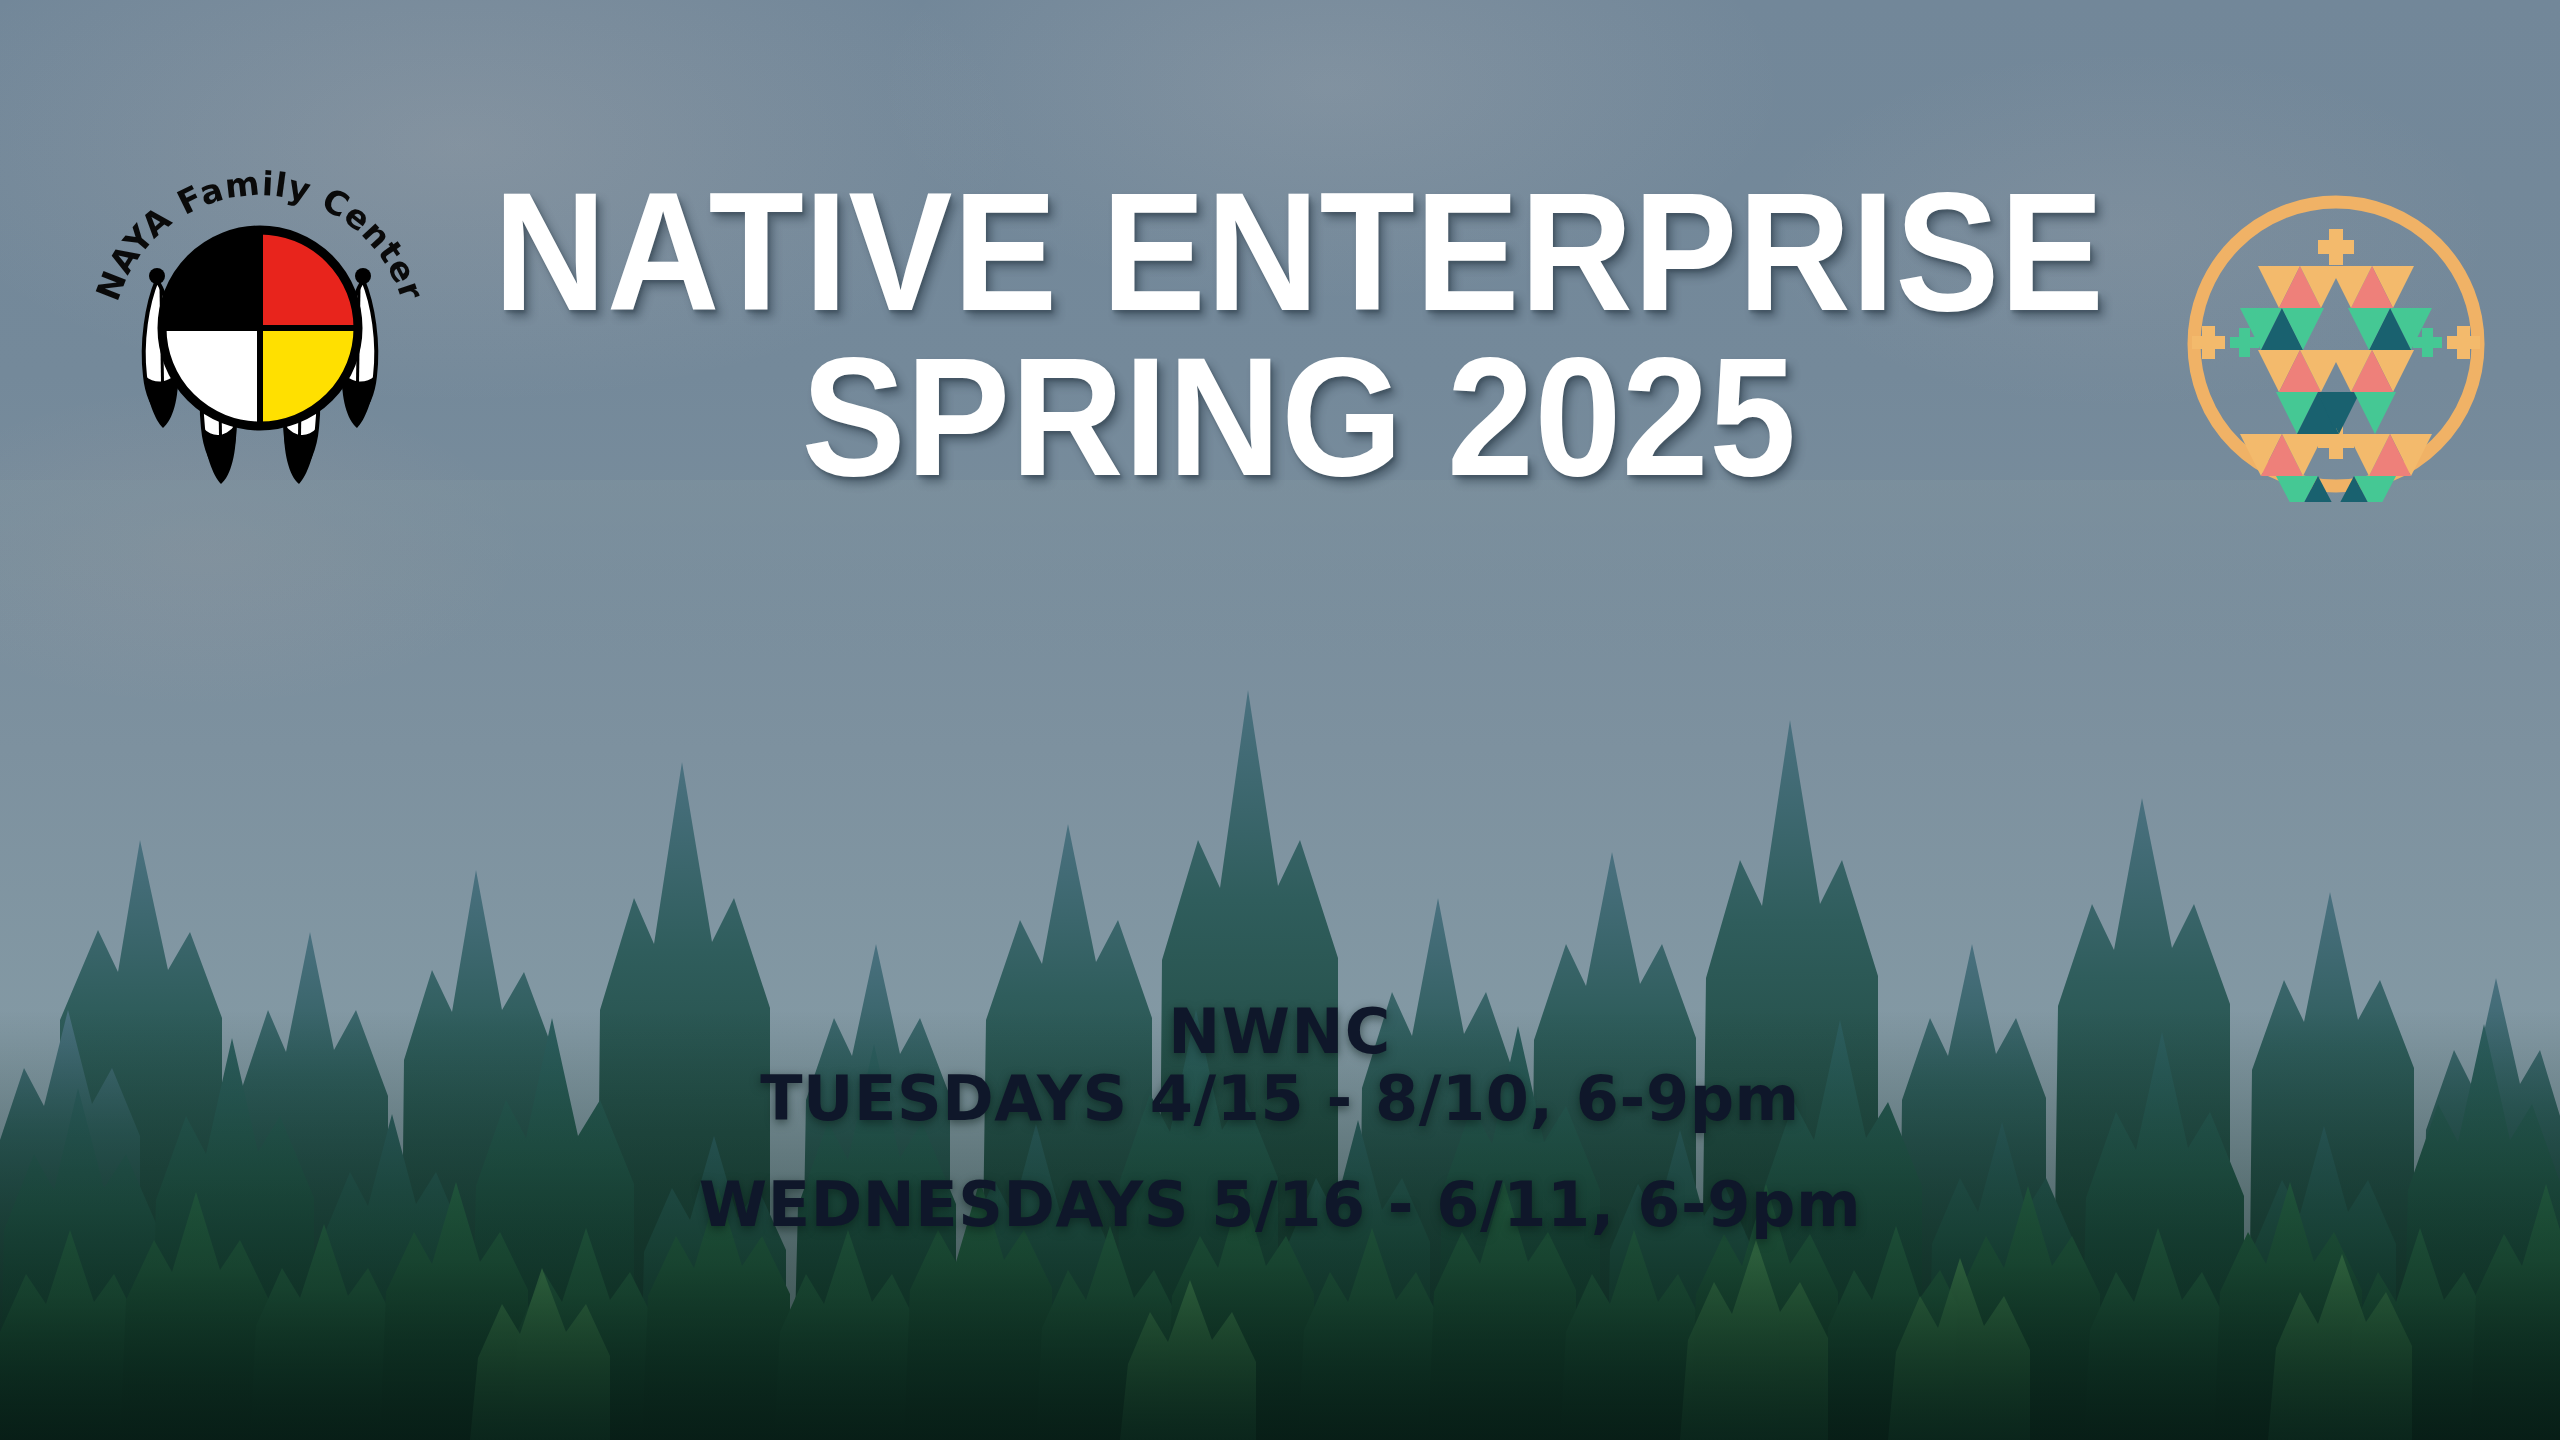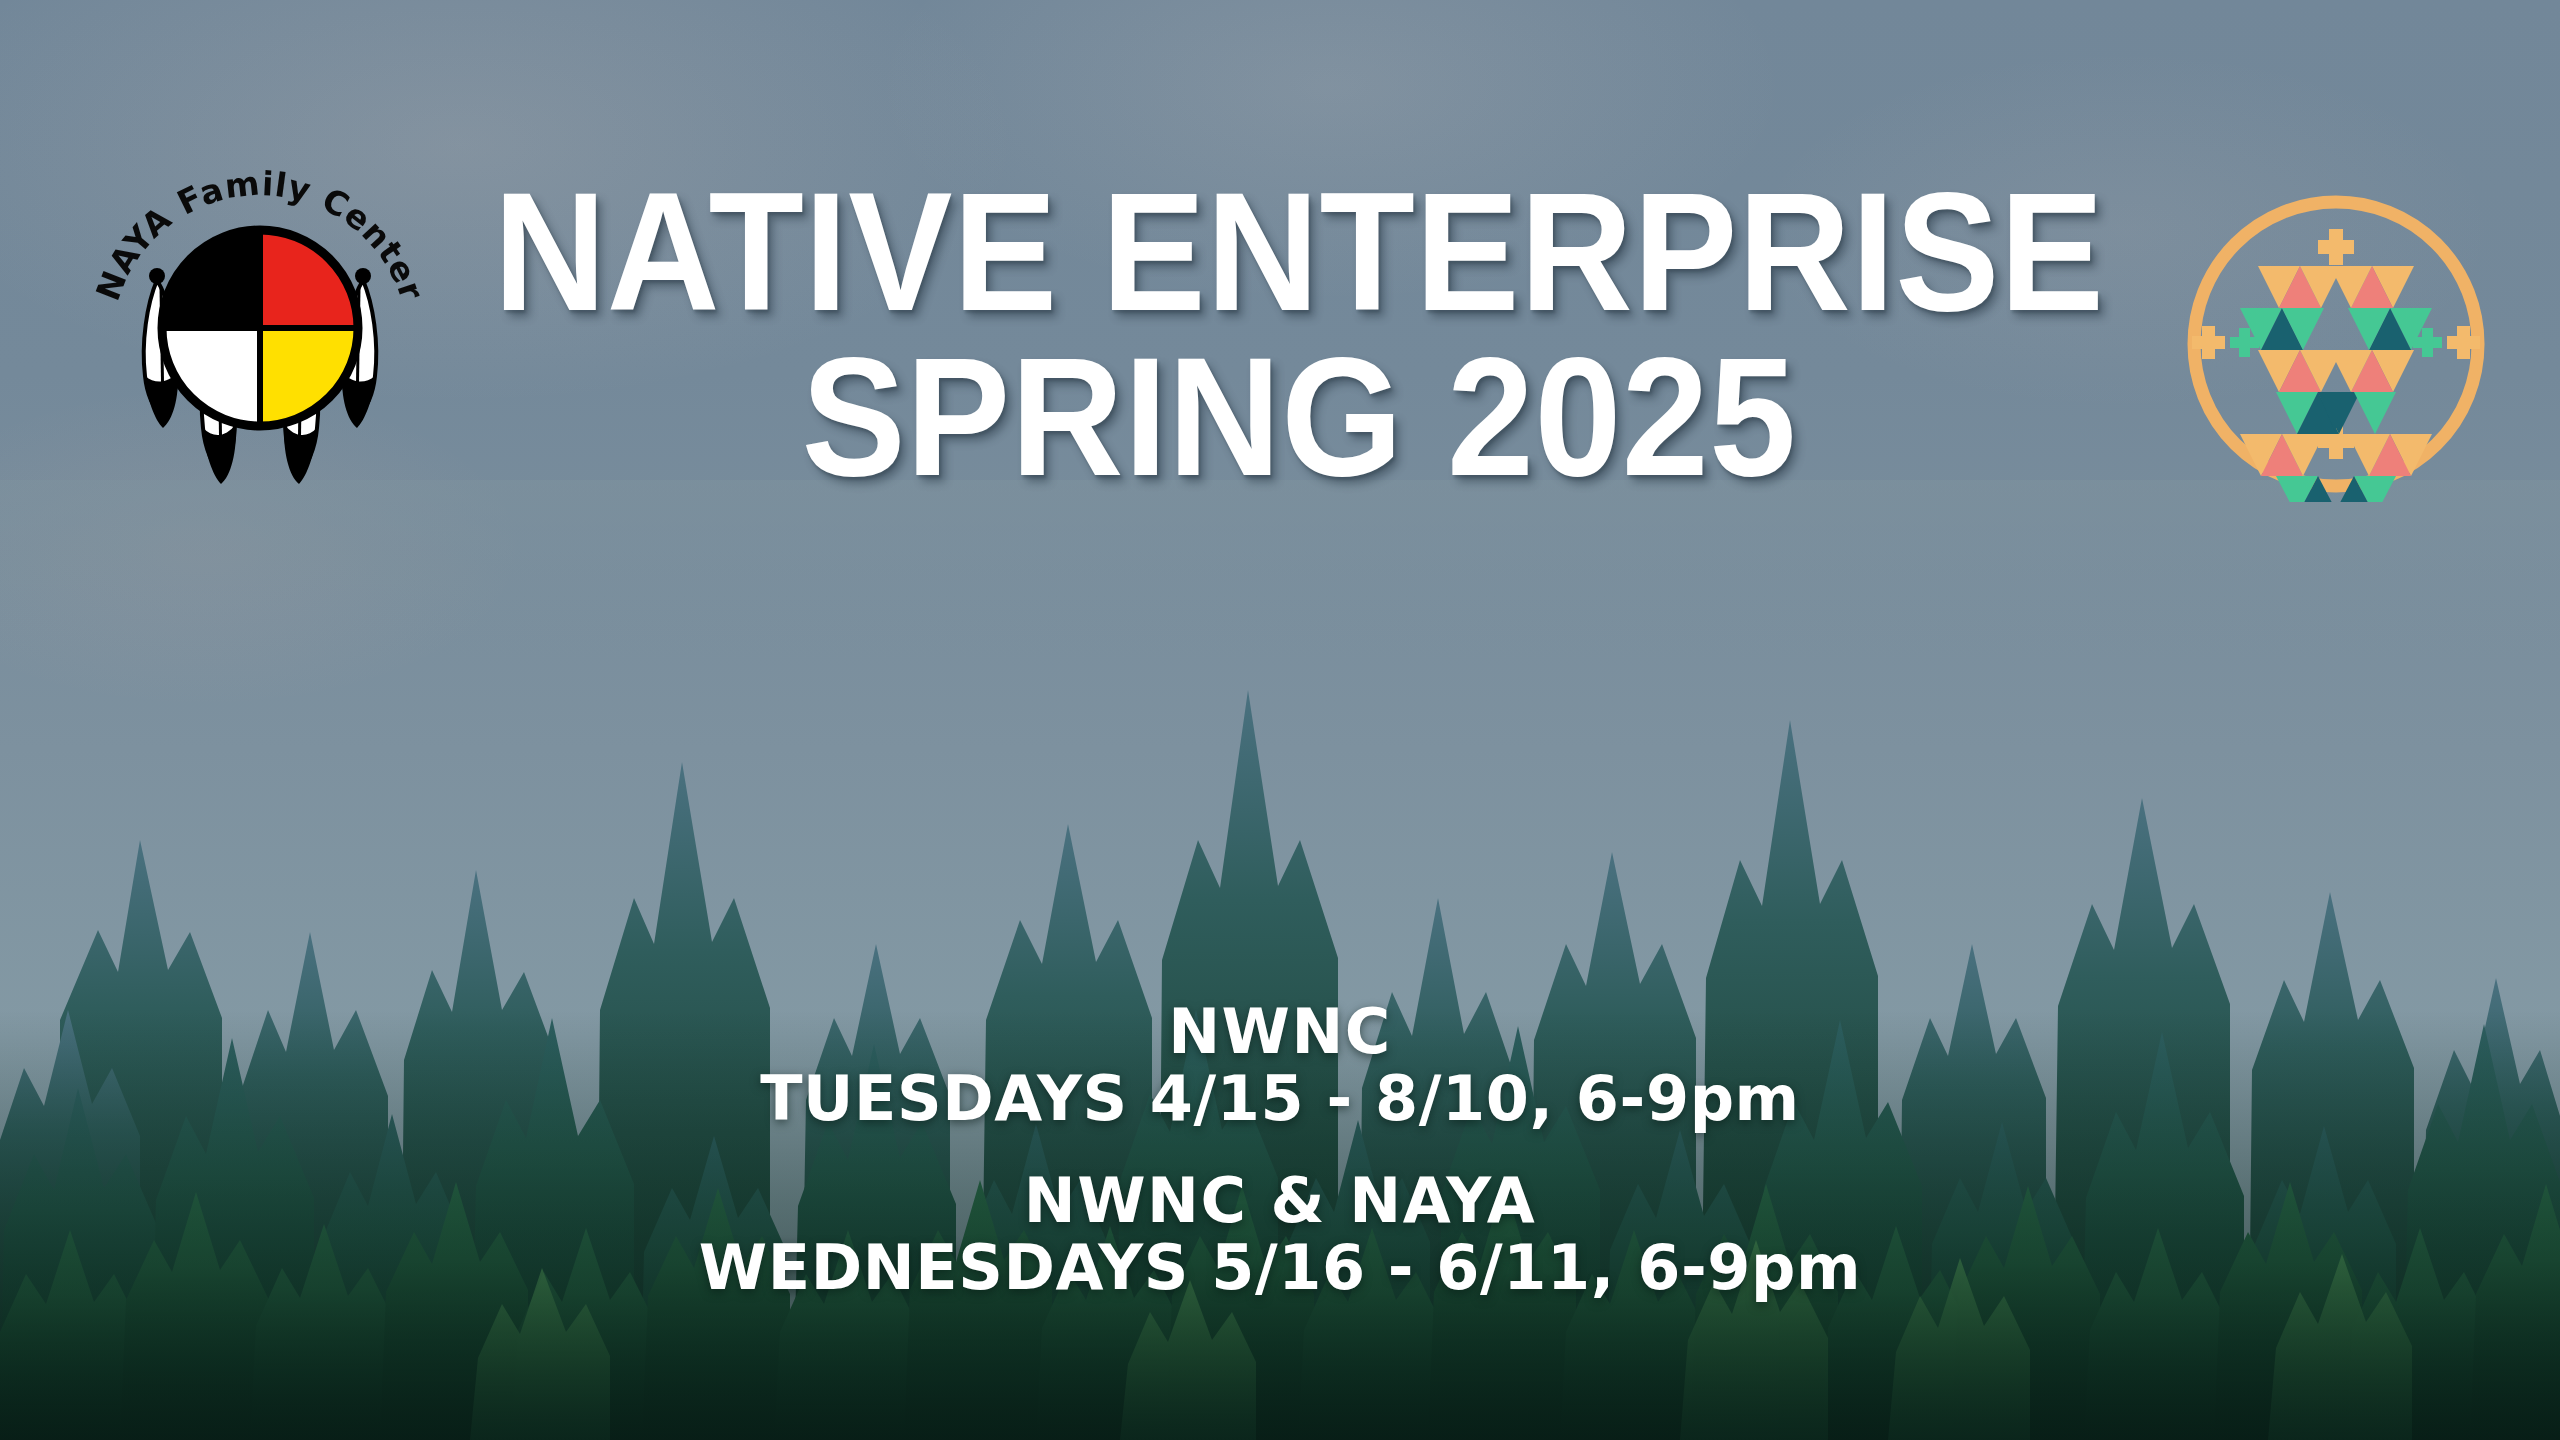--- a/index.html
+++ b/index.html
@@ -79,21 +79,21 @@
     letter-spacing:.5px;
     transform:scaleX(.93);
     text-shadow:6px 7px 9px rgba(35,52,64,.45), 2px 3px 3px rgba(35,52,64,.30);
   }
   .title-line.l2{ font-size:168px; }
 
   
   .schedule{
     position:absolute; left:0; right:0; top:1000px;
     text-align:center;
-    color:#ffffff;
+    color:#0f172a;
   }
   .sched-group{ margin-bottom:34px; }
   .sched-group:last-child{ margin-bottom:0; }
   .sched-org{
     display:block;
     font-family:"DejaVu Sans","Liberation Sans", sans-serif;
     font-weight:700;
     font-size:62px;
     line-height:1.02;
     letter-spacing:1.5px;
@@ -328,18 +328,17 @@
     <span class="title-line l1">NATIVE ENTERPRISE</span>
     <span class="title-line l2">SPRING 2025</span>
   </div>
 
   <div class="schedule">
     <div class="sched-group">
       <span class="sched-org">NWNC</span>
       <span class="sched-when">TUESDAYS 4/15 - 8/10, 6-9pm</span>
     </div>
     <div class="sched-group">
-      <span class="sched-org">NWNC &amp; NAYA</span>
       <span class="sched-when">WEDNESDAYS 5/16 - 6/11, 6-9pm</span>
     </div>
   </div>
 
 </div>
 
 </body></html>

